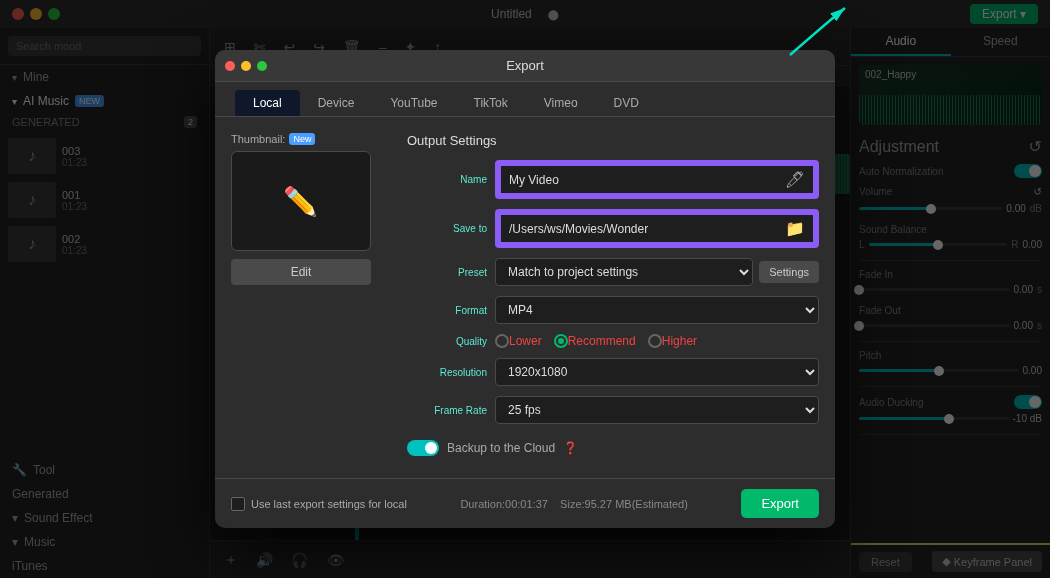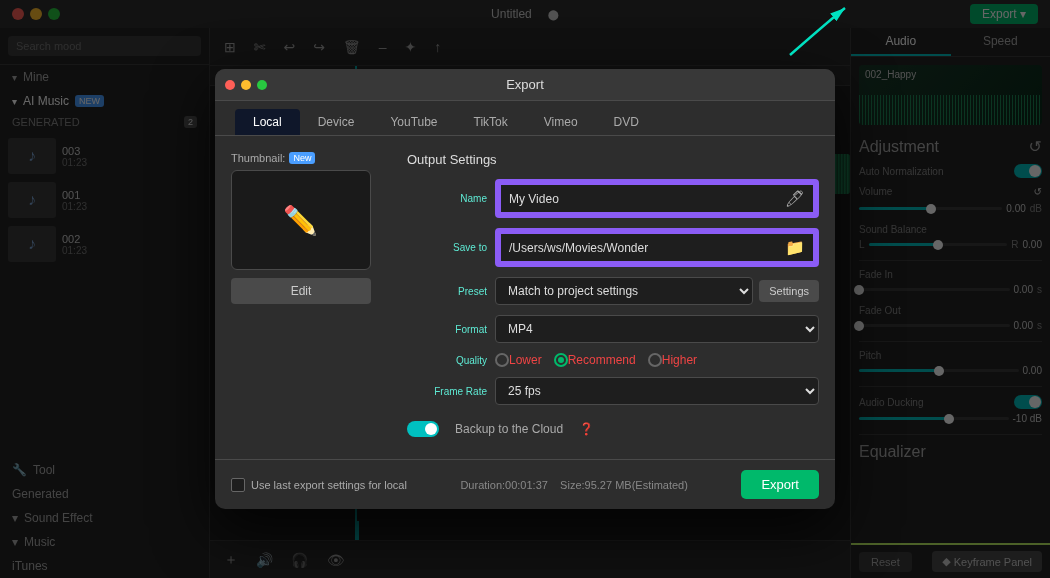--- a/index.html
+++ b/index.html
@@ -592,21 +592,21 @@
     .radio-circle.selected::after {
       content: '';
       width: 6px;
       height: 6px;
       background: #00b96b;
       border-radius: 50%;
     }
     .cloud-row {
       display: flex;
       align-items: center;
-      gap: 16px;
+      gap: 8px;
       padding: 6px 0;
     }
     .cloud-toggle {
       width: 32px;
       height: 16px;
       background: #00c0c0;
       border-radius: 8px;
       position: relative;
       cursor: pointer;
     }
@@ -899,23 +899,20 @@
       <div class="lr-row" style="gap:4px; padding-bottom:6px;">
         <div class="slider-track" style="flex:1;">
           <div class="slider-fill" style="width:60%;"></div>
           <div class="slider-knob" style="left:60%;"></div>
         </div>
         <span class="param-value">-10 dB</span>
       </div>
 
       <div class="divider"></div>
 
-      <div class="section-title">
-        <span>Equalizer</span>
-      </div>
     </div>
 
     <div class="right-panel-bottom">
       <button class="reset-btn">Reset</button>
       <button class="keyframe-btn">
         <span>◆</span>
         <span>Keyframe Panel</span>
       </button>
     </div>
   </div>
@@ -1002,20 +999,26 @@
               <div class="radio-circle selected"></div>
               <span>Recommend</span>
             </div>
             <div class="radio-item">
               <div class="radio-circle"></div>
               <span>Higher</span>
             </div>
           </div>
         </div>
 
+        <div class="form-row">
+          <span class="form-label">Resolution</span>
+          <select class="form-select">
+            <option>1920x1080</option>
+          </select>
+        </div>
 
         <div class="form-row">
           <span class="form-label">Frame Rate</span>
           <select class="form-select">
             <option>25 fps</option>
           </select>
         </div>
 
         <div class="cloud-row">
           <div class="cloud-toggle">

